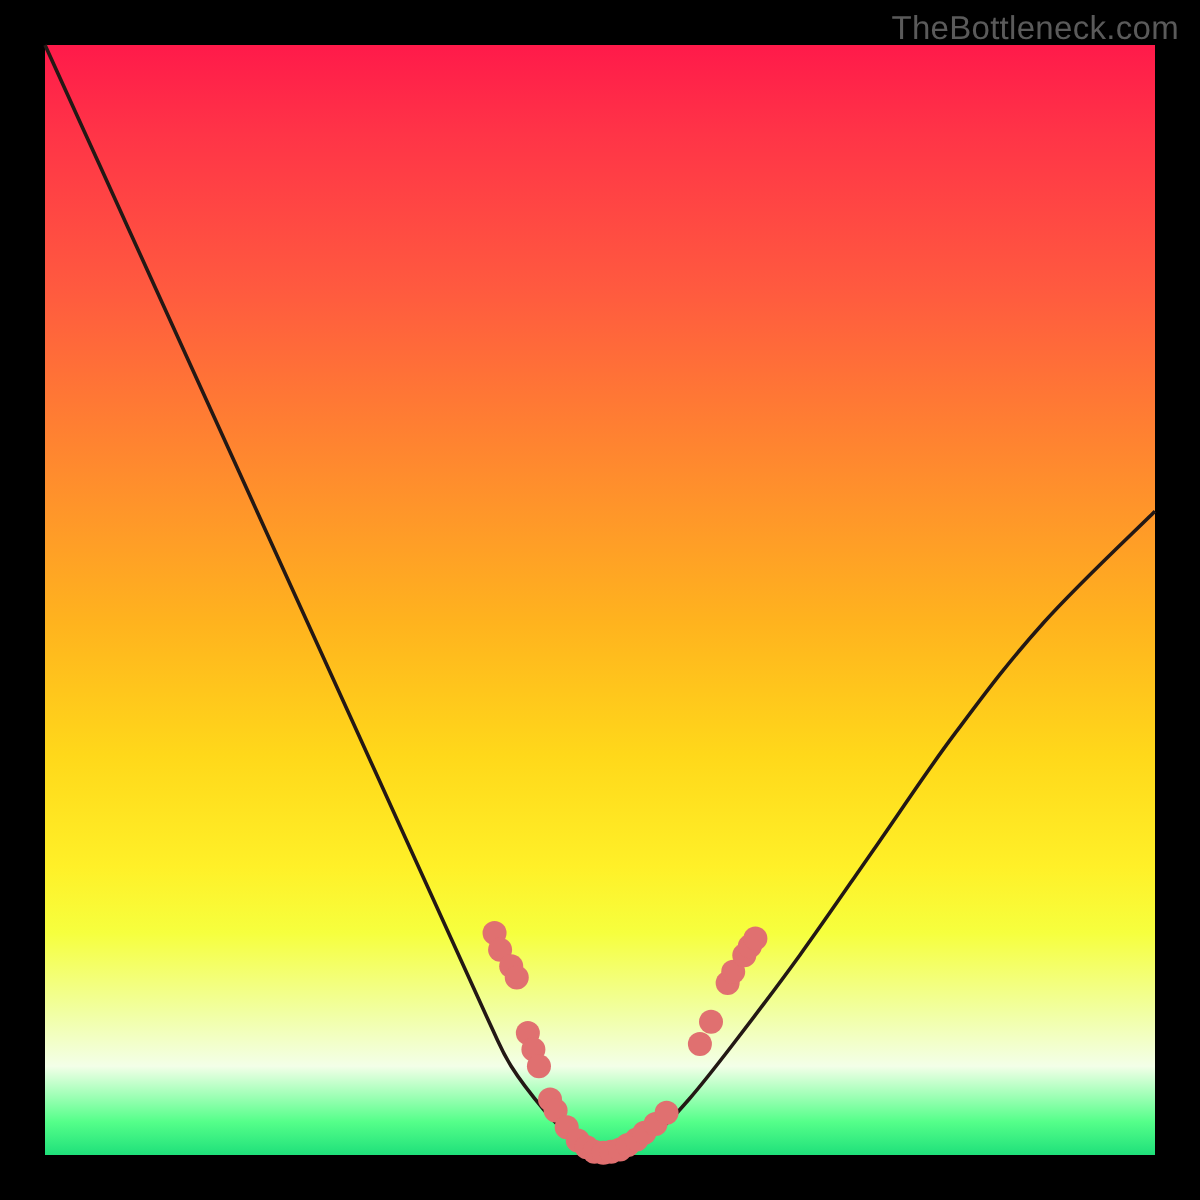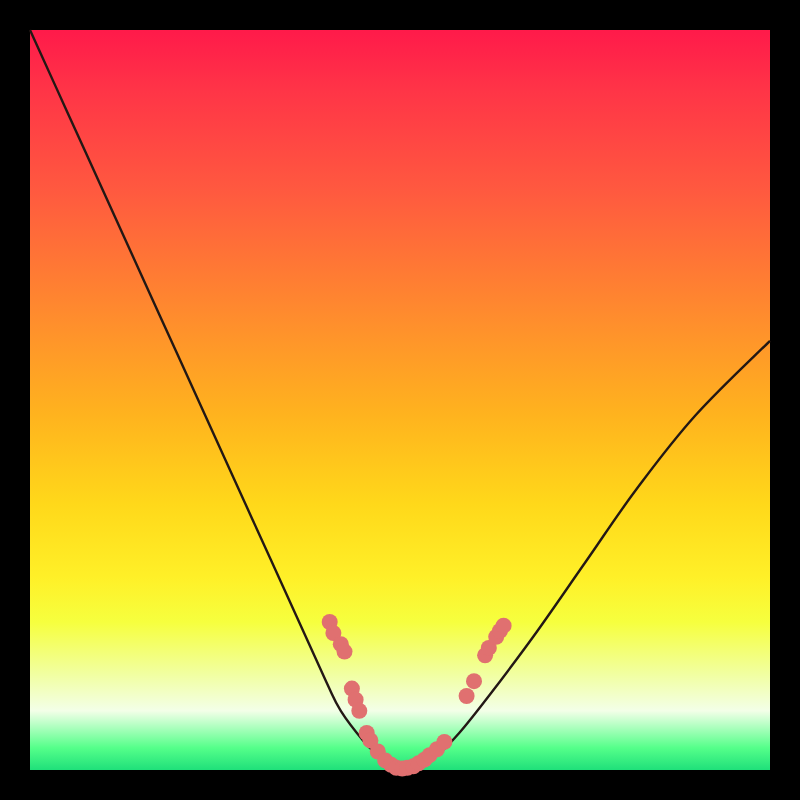--- a/index.html
+++ b/index.html
@@ -55,20 +55,21 @@
     top: 0;
     width: 740px;
     height: 740px;
     overflow: visible;
   }
 </style>
 </head>
 <body>
 
 <div class="stage">
+  <div class="watermark">TheBottleneck.com</div>
   <div class="plot">
     <svg class="curve" viewBox="0 0 740 740" preserveAspectRatio="none">
       <path id="curve-path" fill="none" stroke="#231815" stroke-width="2.4" d="M 0.00 0.00 C 6.66 14.65, 23.68 52.10, 37.00 81.40 C 50.32 110.70, 60.68 133.50, 74.00 162.80 C 87.32 192.10, 97.68 214.90, 111.00 244.20 C 124.32 273.50, 134.68 296.30, 148.00 325.60 C 161.32 354.90, 171.68 377.70, 185.00 407.00 C 198.32 436.30, 208.68 459.10, 222.00 488.40 C 235.32 517.70, 245.68 540.50, 259.00 569.80 C 272.32 599.10, 286.68 631.22, 296.00 651.20 C 305.32 671.18, 304.14 670.14, 310.80 680.80 C 317.46 691.46, 326.34 702.41, 333.00 710.40 C 339.66 718.39, 342.47 720.54, 347.80 725.20 C 353.13 729.86, 358.60 733.64, 362.60 736.30 C 366.60 738.96, 366.00 740.00, 370.00 740.00 C 374.00 740.00, 378.14 738.96, 384.80 736.30 C 391.46 733.64, 399.01 731.19, 407.00 725.20 C 414.99 719.21, 419.88 713.66, 429.20 703.00 C 438.52 692.34, 445.48 683.32, 458.80 666.00 C 472.12 648.68, 485.88 630.78, 503.20 606.80 C 520.52 582.82, 536.35 559.44, 555.00 532.80 C 573.65 506.16, 586.82 485.44, 606.80 458.80 C 626.78 432.16, 642.02 411.44, 666.00 384.80 C 689.98 358.16, 726.68 324.12, 740.00 310.80"></path>
       <g id="markers">
           <circle cx="299.70" cy="592.00" r="8" fill="#e07070" stroke="#c85a5a" stroke-width="0"></circle>
           <circle cx="303.40" cy="603.10" r="8" fill="#e07070" stroke="#c85a5a" stroke-width="0"></circle>
           <circle cx="310.80" cy="614.20" r="8" fill="#e07070" stroke="#c85a5a" stroke-width="0"></circle>
           <circle cx="314.50" cy="621.60" r="8" fill="#e07070" stroke="#c85a5a" stroke-width="0"></circle>
           <circle cx="321.90" cy="658.60" r="8" fill="#e07070" stroke="#c85a5a" stroke-width="0"></circle>
           <circle cx="325.60" cy="669.70" r="8" fill="#e07070" stroke="#c85a5a" stroke-width="0"></circle>

